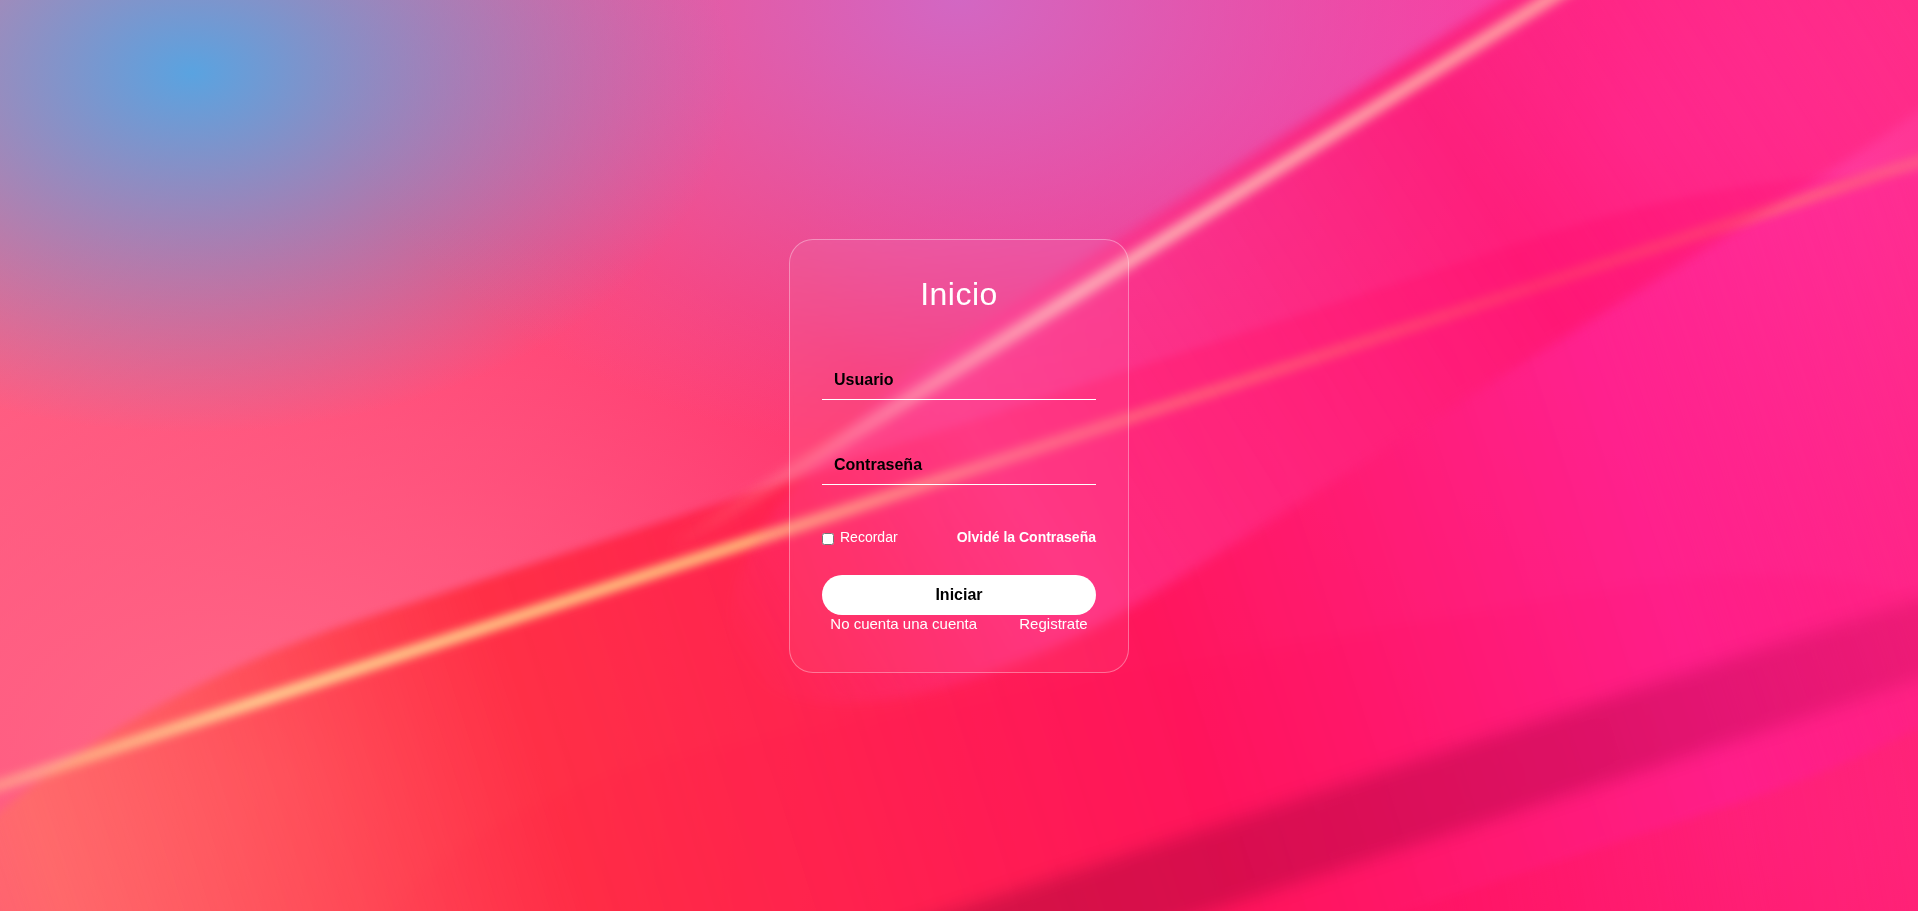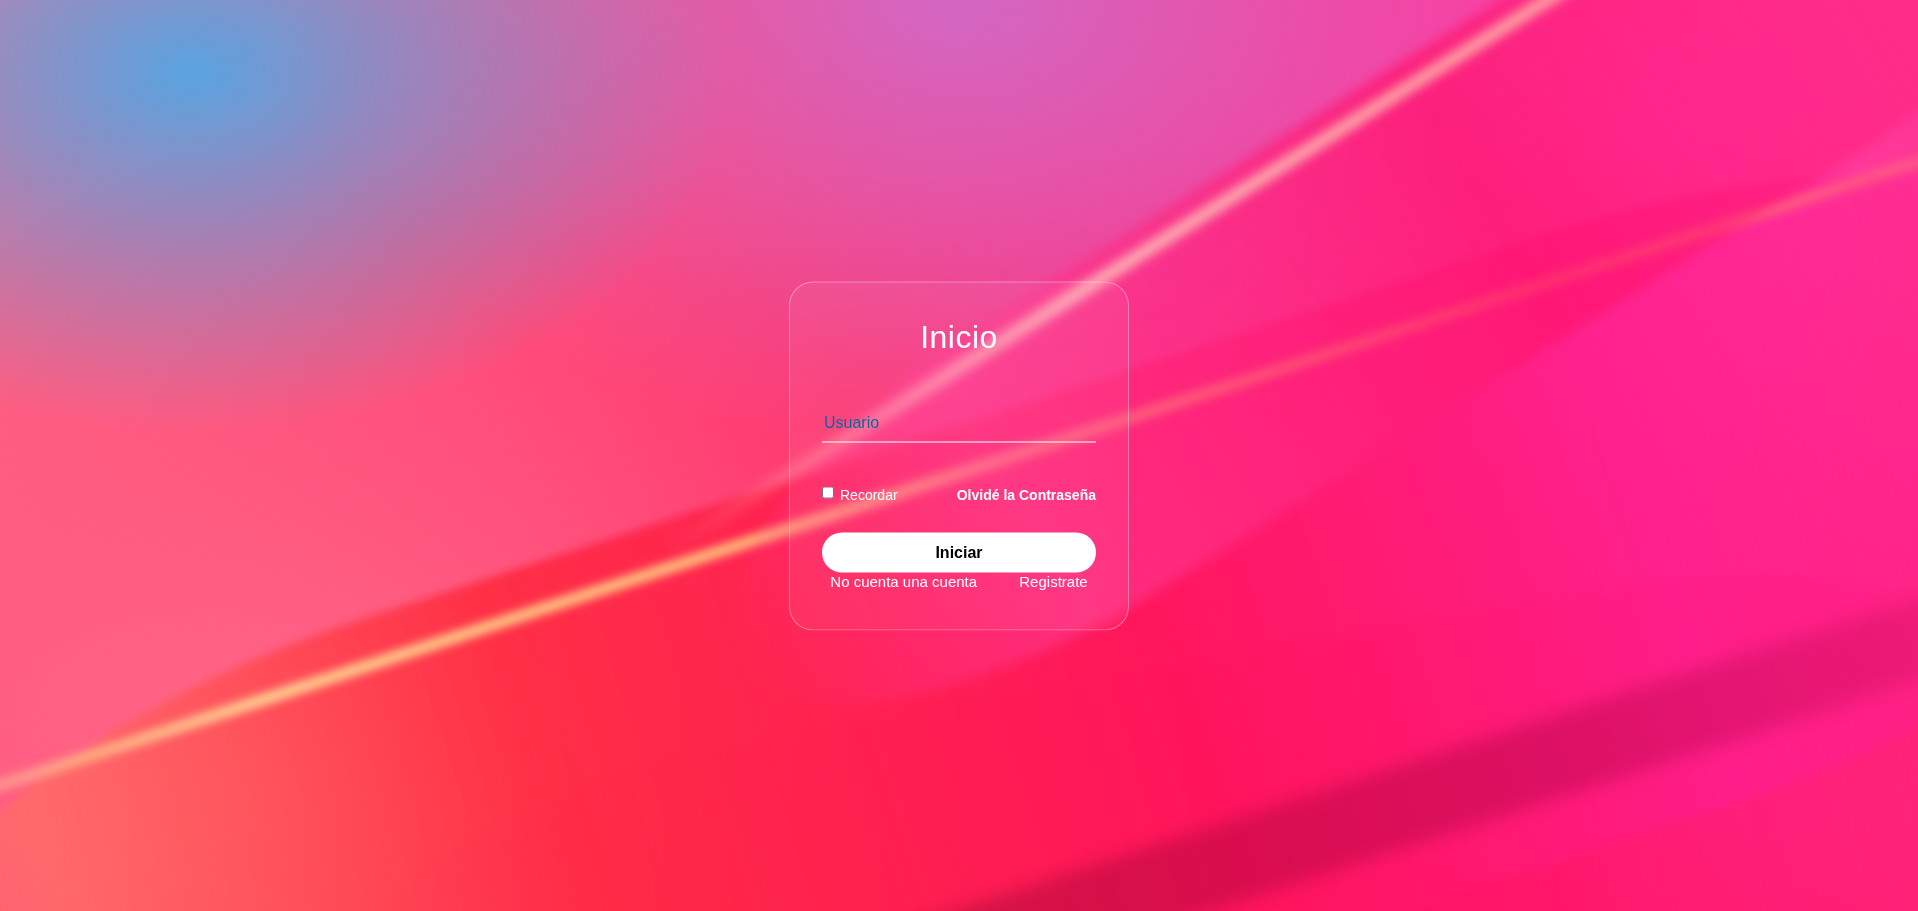--- a/index.html
+++ b/index.html
@@ -134,25 +134,26 @@
   }
 
   .field {
     position: relative;
     margin-bottom: 50px;
     border-bottom: 1.5px solid #fff;
   }
 
   .field label {
     position: absolute;
-    left: 2px;
+    left: 12px;
     top: 6px;
     font-size: 16px;
-    color: #0369a1;
+    color: #000000;
     pointer-events: none;
+    font-weight: bold;
   }
 
   .field input {
     width: 100%;
     border: none;
     background: transparent;
     outline: none;
     color: #fff;
     font-size: 16px;
     height: 34px;
@@ -162,21 +163,21 @@
   .row {
     display: flex;
     justify-content: space-between;
     align-items: center;
     font-size: 14px;
     margin: -6px 0 30px;
   }
 
   .remember {
     display: flex;
-    align-items: flex-start;
+    align-items: flex-end;
     gap: 6px;
   }
 
   .remember input {
     width: 12px;
     height: 12px;
     accent-color: #fff;
   }
 
   .forgot {
@@ -217,20 +218,24 @@
 
 <div class="card">
 
   <h1 class="title">Inicio</h1>
 
   <div class="field">
     <label>Usuario</label>
     <input type="text" style="">
   </div>
 
+  <div class="field">
+    <label>Contraseña</label>
+    <input type="password" style="">
+  </div>
 
   <div class="row">
     <label class="remember">
       <input type="checkbox" style="">
       <span>Recordar</span>
     </label>
     <span class="forgot">Olvidé la Contraseña</span>
   </div>
 
   <button class="btn">Iniciar</button>

